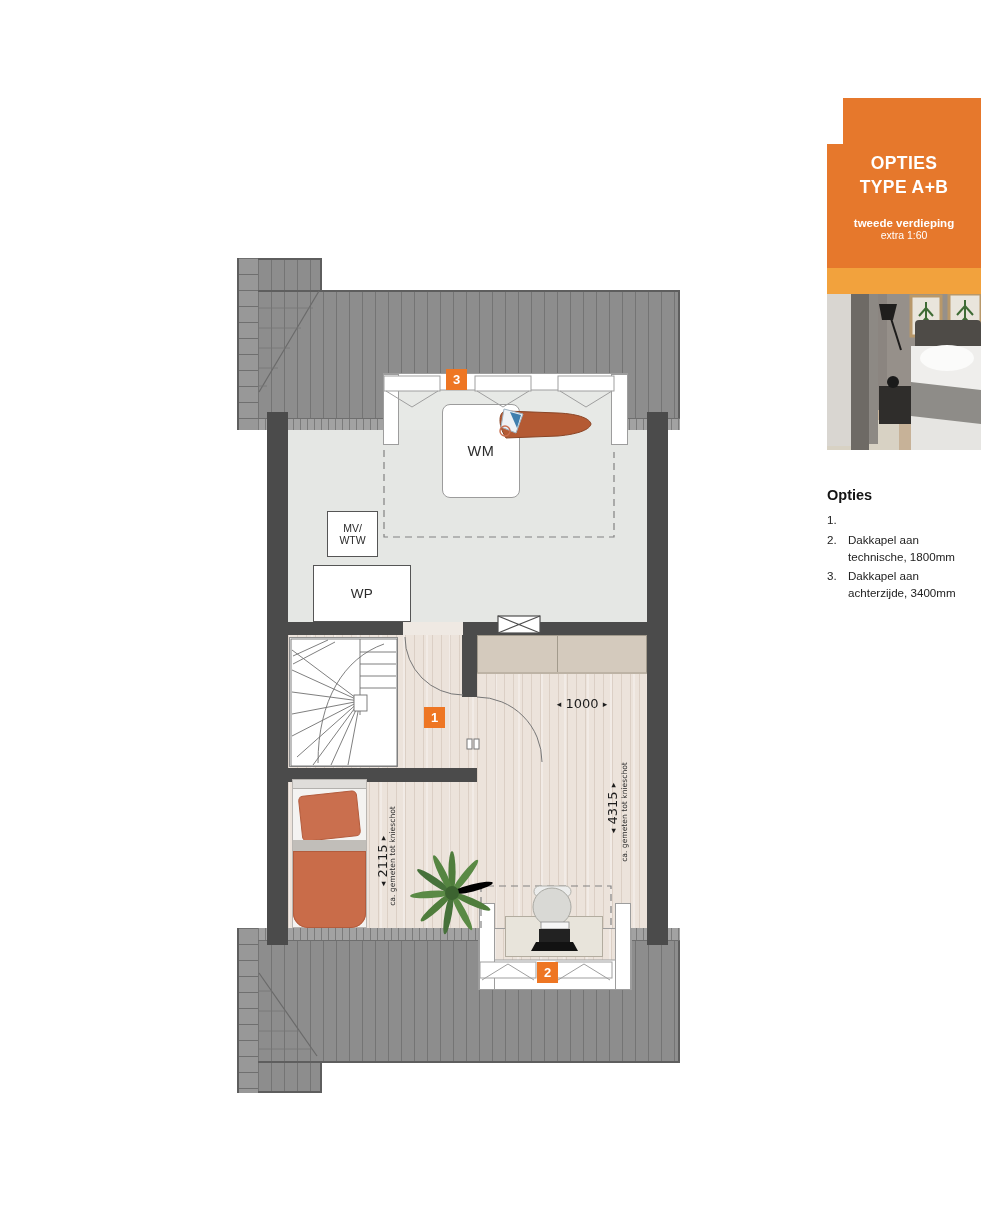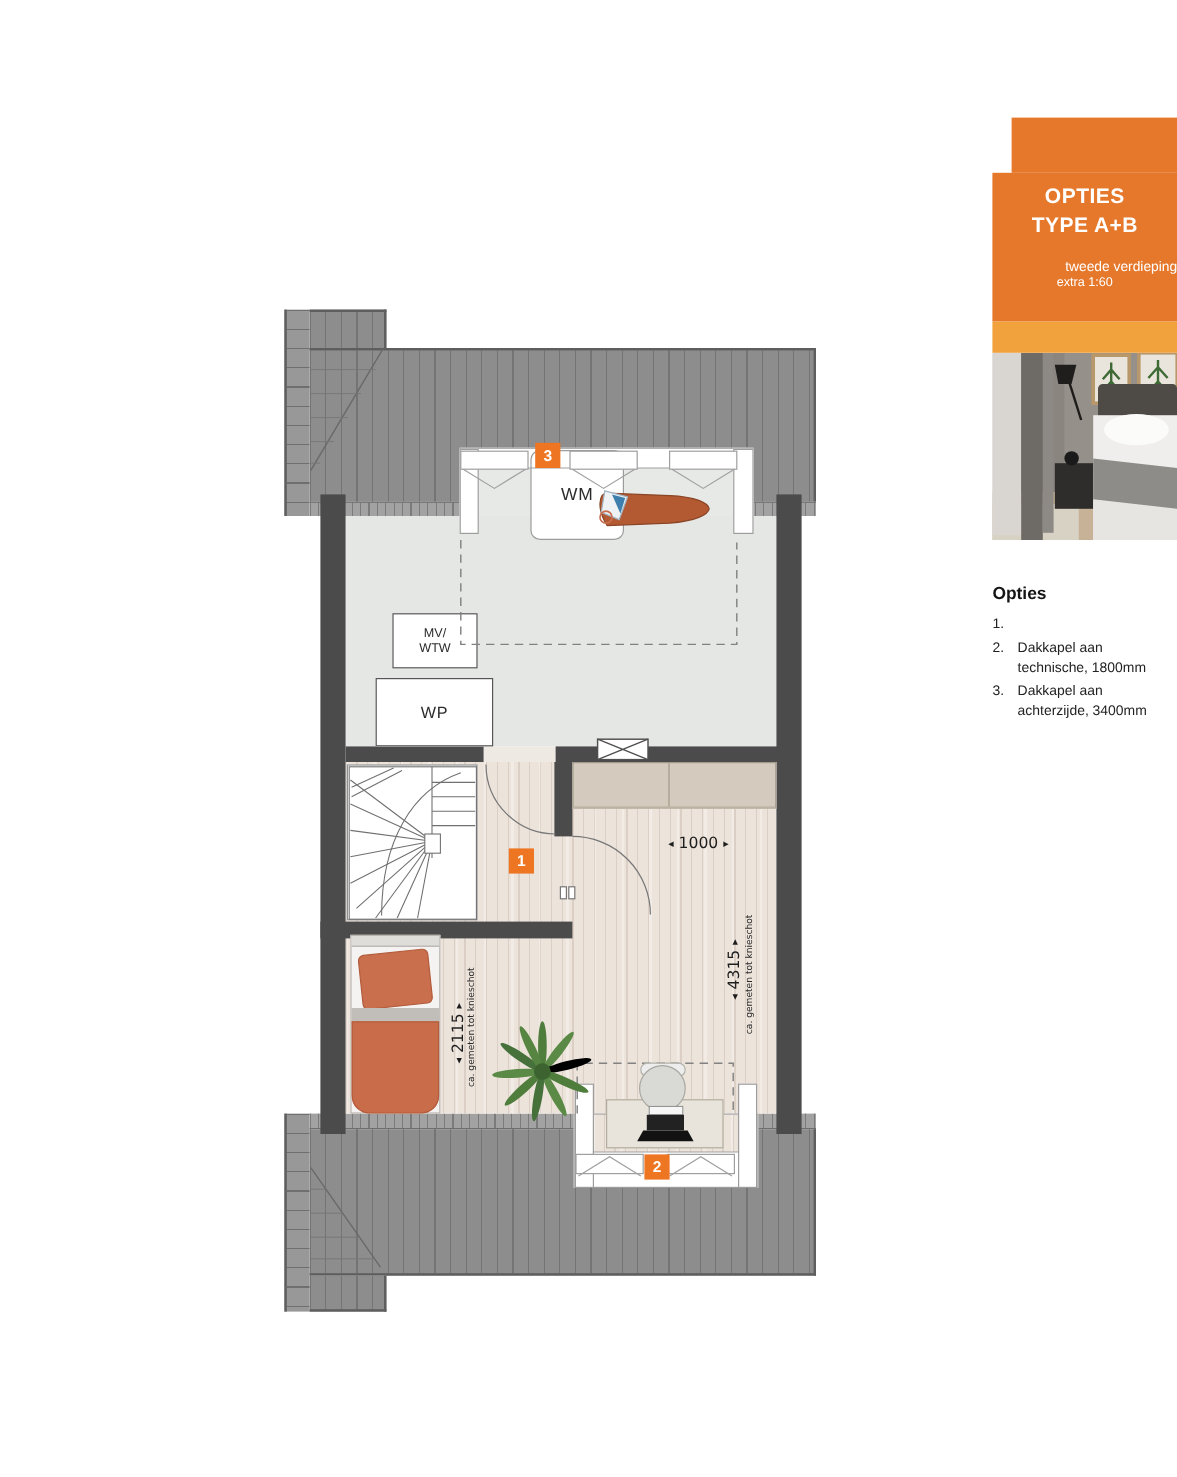--- a/index.html
+++ b/index.html
@@ -31,21 +31,21 @@
   .dim{font-family:"DejaVu Sans",sans-serif;font-size:13px;color:#1d1d1d;text-align:center;
     white-space:nowrap;z-index:8;}
   .dim .arr{font-size:9px;vertical-align:1px;}
   .dimnote{font-family:"DejaVu Sans",sans-serif;font-size:7.6px;color:#2a2a2a;text-align:center;
     white-space:nowrap;z-index:8;}
   .rot{transform:rotate(-90deg);}
   
   .panel{background:#e6782c;}
   .panel-title{color:#ffffff;font-weight:bold;font-size:17.5px;line-height:1.35;text-align:center;
     letter-spacing:.4px;}
-  .panel-sub1{color:#ffffff;font-weight:normal;font-size:11.5px;text-align:right;}
+  .panel-sub1{color:#ffffff;font-weight:bold;font-size:11.5px;text-align:center;}
   .panel-sub2{color:#ffffff;font-size:10.5px;text-align:center;}
   .opt-head{font-size:14.5px;font-weight:bold;color:#141414;margin:0 0 9px 0;}
   .opt-item{display:flex;margin-bottom:3px;font-size:11.6px;line-height:1.45;color:#222222;}
   .opt-num{width:21px;flex:none;}
   .opt-text{flex:1;}
   
   .lbl-wm{font-size:14.5px;letter-spacing:.6px;}
   .lbl-mv{font-size:10.5px;line-height:1.15;text-align:center;white-space:pre-line;}
   .lbl-wp{font-size:13.5px;letter-spacing:.4px;}
   svg{display:block;}
@@ -85,24 +85,24 @@
   <div class="abs wall" style="left:647px;top:412px;width:21px;height:533px;"></div>
   <div class="abs wall" style="left:288px;top:622px;width:115px;height:13px;"></div>
   <div class="abs wall" style="left:463px;top:622px;width:185px;height:13px;"></div>
   <div class="abs wall" style="left:462px;top:635px;width:15px;height:62px;"></div>
   <div class="abs wall" style="left:267px;top:768px;width:210px;height:14px;"></div>
 
   <div class="abs" style="left:477px;top:635px;width:170px;height:39px;background:#d4cabd;border:1px solid #a29a8c;border-bottom:2px solid #bdb3a5;box-sizing:border-box;">
     <div class="abs" style="left:79px;top:0;width:1px;height:100%;background:#a29a8c;"></div>
   </div>
 
-  <div class="abs whitebox" style="left:442px;top:375px;width:78px;height:75px;border-radius:8px;border-color:#9c9c9c;z-index:5;">
+  <div class="abs whitebox" style="left:442px;top:404px;width:78px;height:94px;border-radius:8px;border-color:#9c9c9c;z-index:5;">
     <span class="lbl-wm">WM</span>
   </div>
-  <div class="abs whitebox" style="left:327px;top:511px;width:71px;height:46px;border-color:#555555;z-index:5;">
+  <div class="abs whitebox" style="left:327px;top:511px;width:51px;height:46px;border-color:#555555;z-index:5;">
     <span class="lbl-mv">MV/
 WTW</span>
   </div>
   <div class="abs whitebox" style="left:313px;top:565px;width:98px;height:57px;border-color:#555555;z-index:5;">
     <span class="lbl-wp">WP</span>
   </div>
 
   <div class="abs" style="left:292px;top:779px;width:75px;height:149px;background:#f4f3f1;border:1px solid #b8b5b1;box-sizing:border-box;z-index:4;">
     <div class="abs" style="left:0;top:0;width:100%;height:8px;background:#dfddda;border-bottom:1px solid #b3b1ae;"></div>
     <div class="abs" style="left:7px;top:13px;width:57px;height:44px;background:#ca6f4e;border:1px solid #b35c3d;border-radius:5px;transform:rotate(-6deg);"></div>

